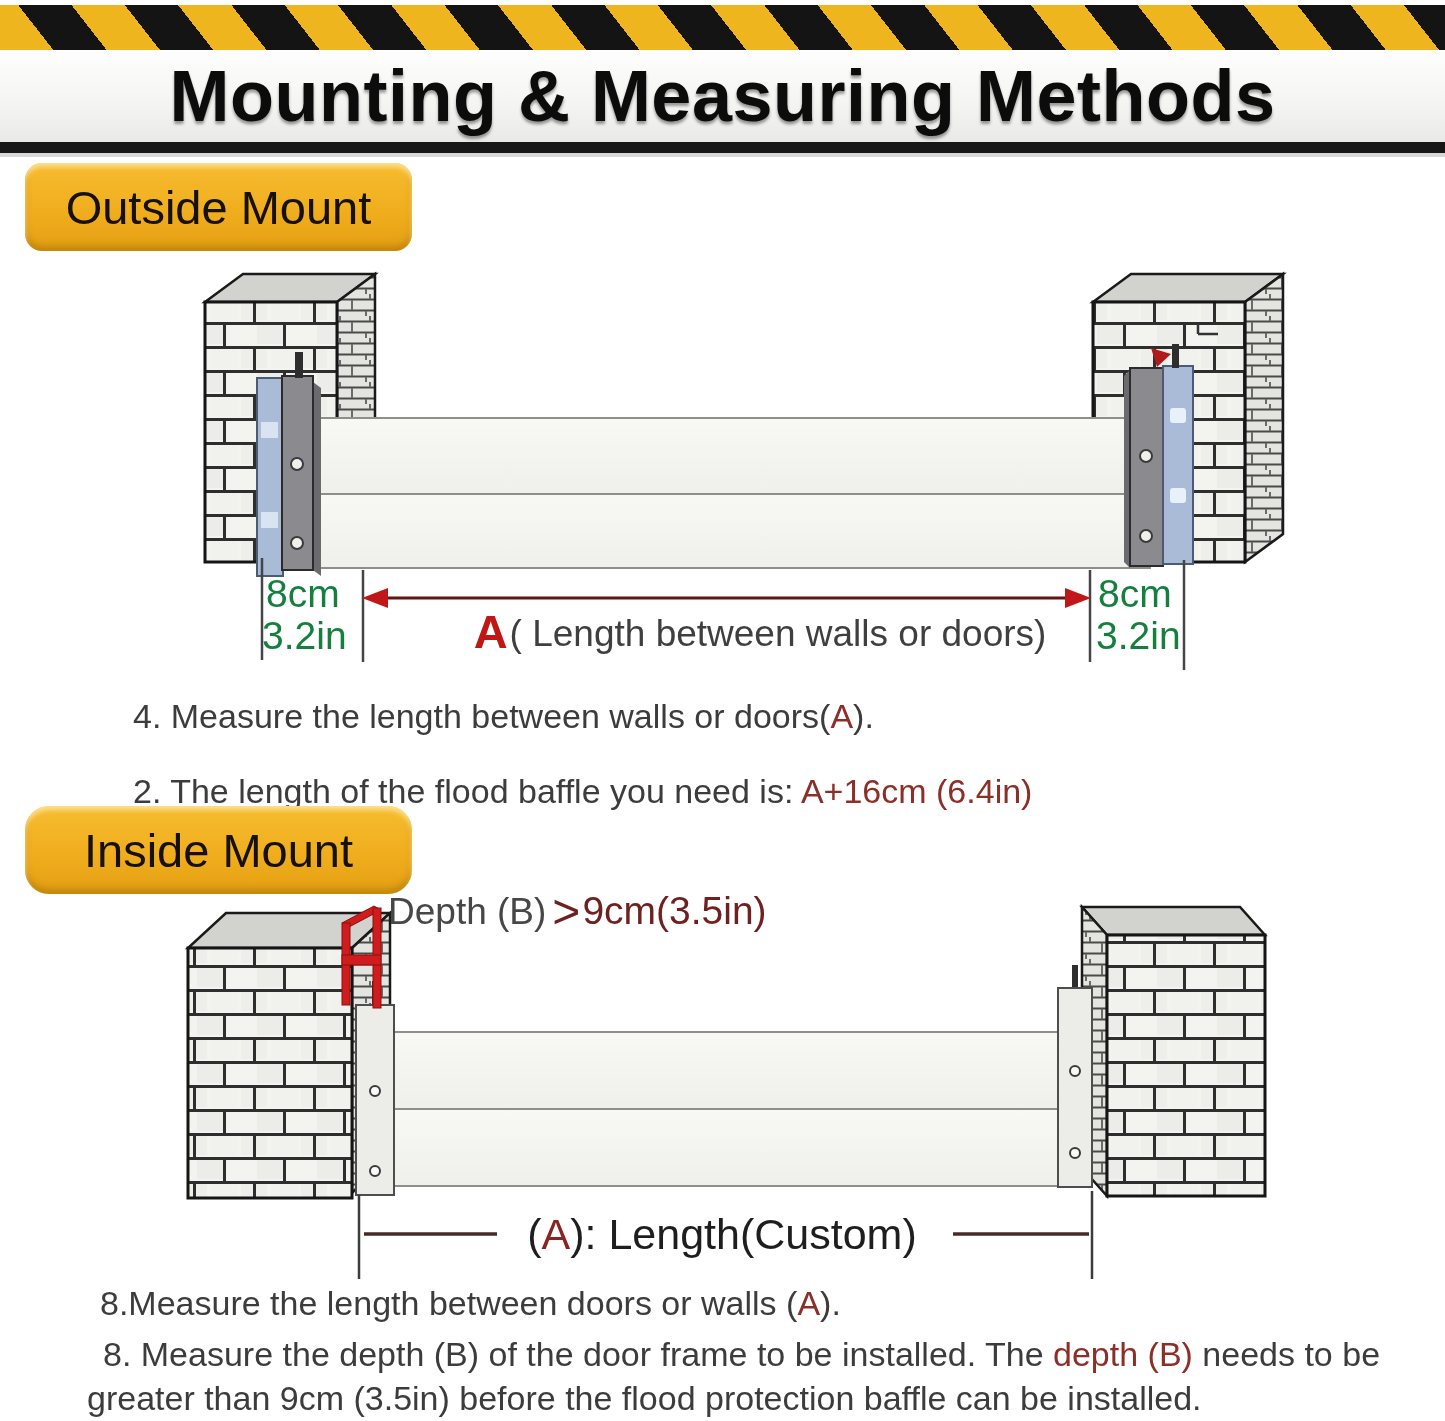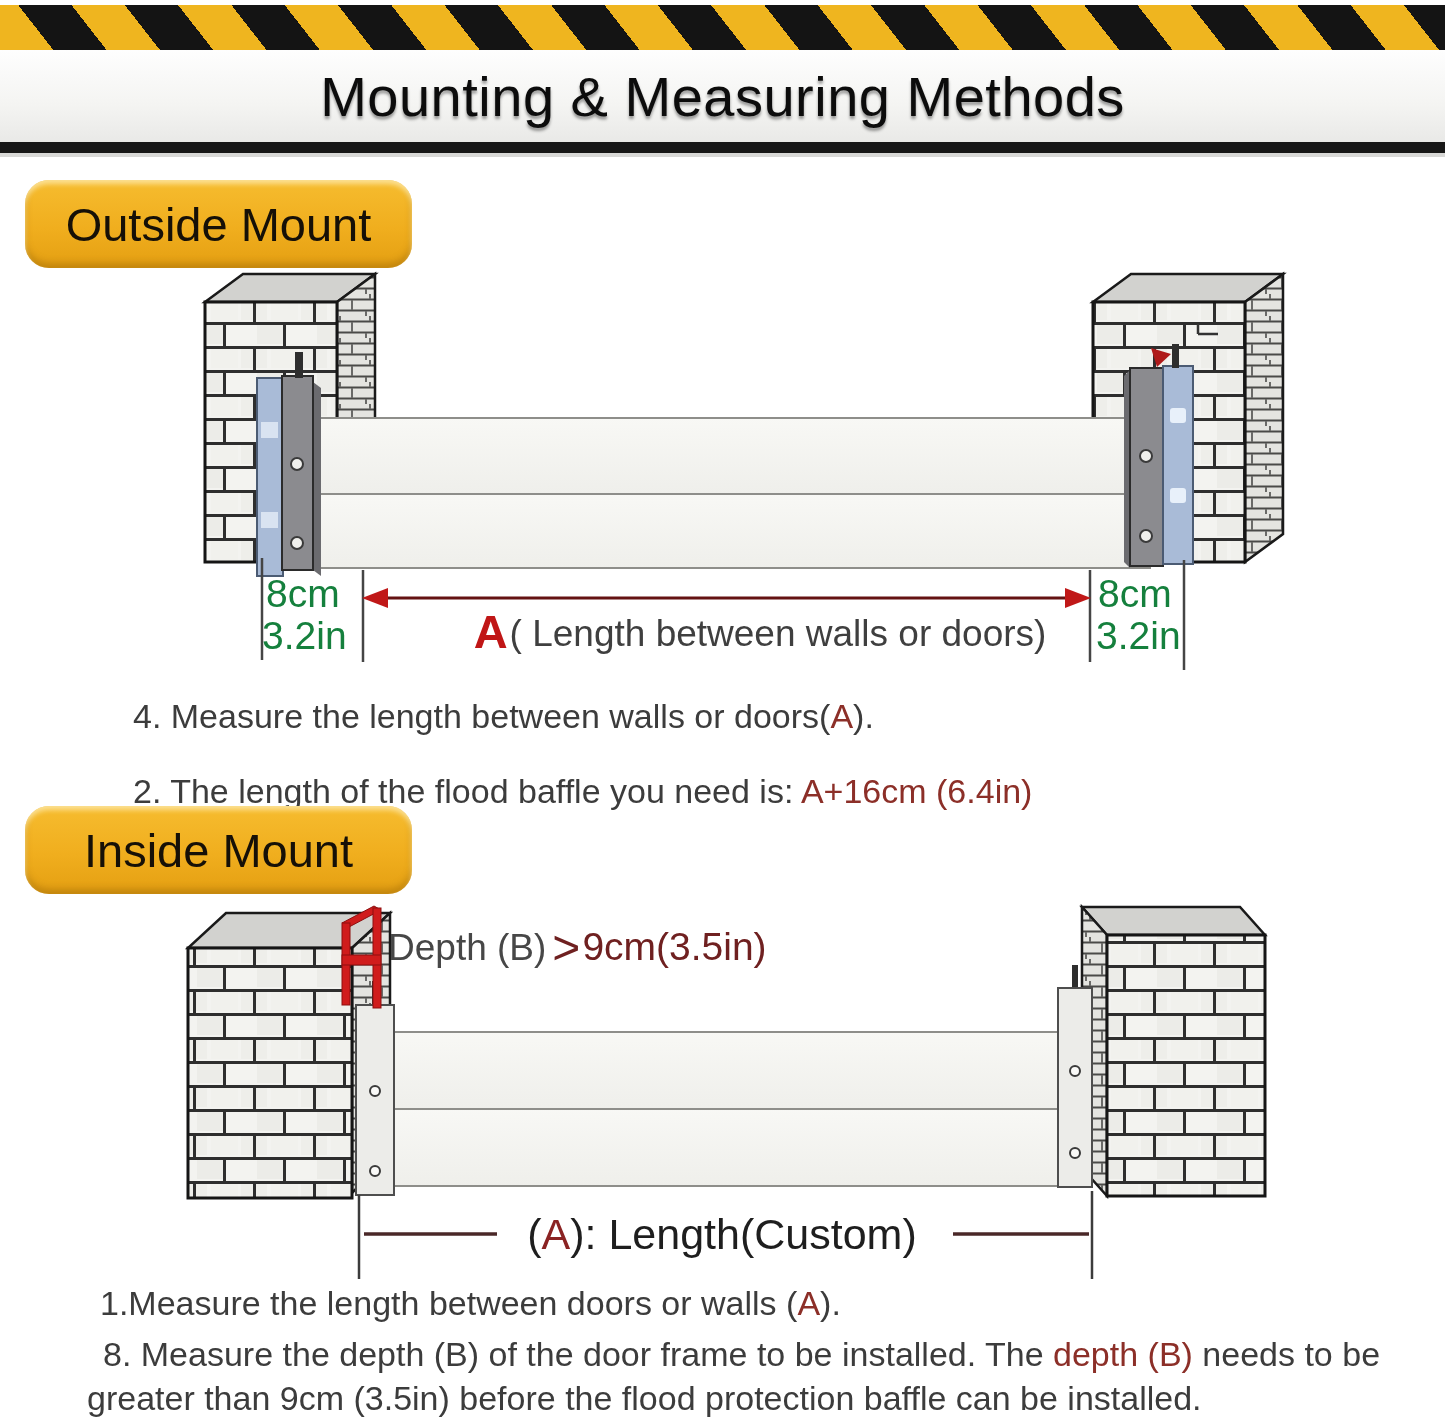--- a/index.html
+++ b/index.html
@@ -7,40 +7,40 @@
     position:relative;width:1445px;height:1421px;overflow:hidden;background:#fff;
     font-family:"Liberation Sans","DejaVu Sans",sans-serif;color:#3c3c3c;
   }
   
   .hazard{position:absolute;left:0;top:0;width:100%;height:50px;
     background:repeating-linear-gradient(52deg,#EFB51F 0 42px,#141414 42px 84px);
     border-top:5px solid #fff;box-sizing:border-box;}
   .title-band{position:absolute;left:0;top:50px;width:100%;height:92px;
     background:linear-gradient(180deg,#fefefe 0%,#f4f4f2 60%,#e9e9e7 100%);
     display:flex;align-items:center;justify-content:center;}
-  .title-band h1{margin:16px;font-size:56px;font-weight:400;color:#0c0c0c;
+  .title-band h1{margin:16px;font-size:72px;font-weight:700;color:#0c0c0c;
     letter-spacing:.5px;text-shadow:0 3px 3px rgba(0,0,0,.38);}
   .black-bar{position:absolute;left:0;top:142px;width:100%;height:11px;background:#171717;}
   .gray-line{position:absolute;left:0;top:153px;width:100%;height:4px;background:#d8d8d6;}
   
   .badge{position:absolute;left:25px;width:387px;height:88px;border-radius:24px;
     background:linear-gradient(180deg,#F6BC2F 0%,#F0AE1E 55%,#E49F12 100%);
     box-shadow:inset 0 4px 5px rgba(255,238,180,.75),inset 0 -5px 7px rgba(130,82,0,.35);
     display:flex;align-items:center;justify-content:center;
     font-size:47px;color:#161007;}
-  .badge.outside{top:180px;}
+  .badge.outside{top:163px;border-radius:17px;}
   .badge.inside{top:806px;}
   
   .abs{position:absolute;white-space:nowrap;}
   .meas{font-size:39px;color:#15803d;}
   .span-label{left:430px;top:604px;width:660px;text-align:center;font-size:37px;color:#3f3f3f;}
   .span-label .redA{font-size:47px;font-weight:700;color:#C01616;vertical-align:-2px;margin-right:2px;}
   .step{font-size:34px;color:#3c3c3c;}
   .em-red{color:#8C2F28;}
-  .depth-note{left:388px;top:920px;font-size:37px;color:#474747;}
+  .depth-note{left:388px;top:884px;font-size:37px;color:#474747;}
   .depth-note .gt{font-size:48px;color:#6F2020;vertical-align:-4px;margin:0 2px 0 6px;}
   .depth-note .val{font-size:39px;color:#6F2020;}
   .len-note{left:472px;top:1210px;width:500px;text-align:center;font-size:43px;color:#1e1e1e;}
   .len-note .redA{color:#8B2323;}
   .para2{left:87px;top:1332px;width:1310px;white-space:normal;
     font-size:34px;line-height:44px;color:#3c3c3c;text-indent:16px;}
   svg{position:absolute;left:0;display:block;}
 </style>
 </head>
 <body>
@@ -197,19 +197,19 @@
   </svg>
 
   <div class="abs depth-note">
     <span>Depth (B)</span><span class="gt">&gt;</span><span class="val">9cm(3.5in)</span>
   </div>
   <div class="abs len-note">
     <span>(</span><span class="redA">A</span><span>): Length(Custom)</span>
   </div>
 
   <div class="abs step" style="left:100px;top:1284px">
-    <span>1.Measure the length between doors or walls (</span><span class="em-red">A</span><span>).</span>
+    <span>8.Measure the length between doors or walls (</span><span class="em-red">A</span><span>).</span>
   </div>
   <div class="abs para2">
     <span>8. Measure the depth (B) of the door frame to be installed. The </span><span class="em-red">depth (B)</span><span> needs to be greater than 9cm (3.5in) before the flood protection baffle can be installed.</span>
   </div>
 
 </div>
 
 </body></html>

